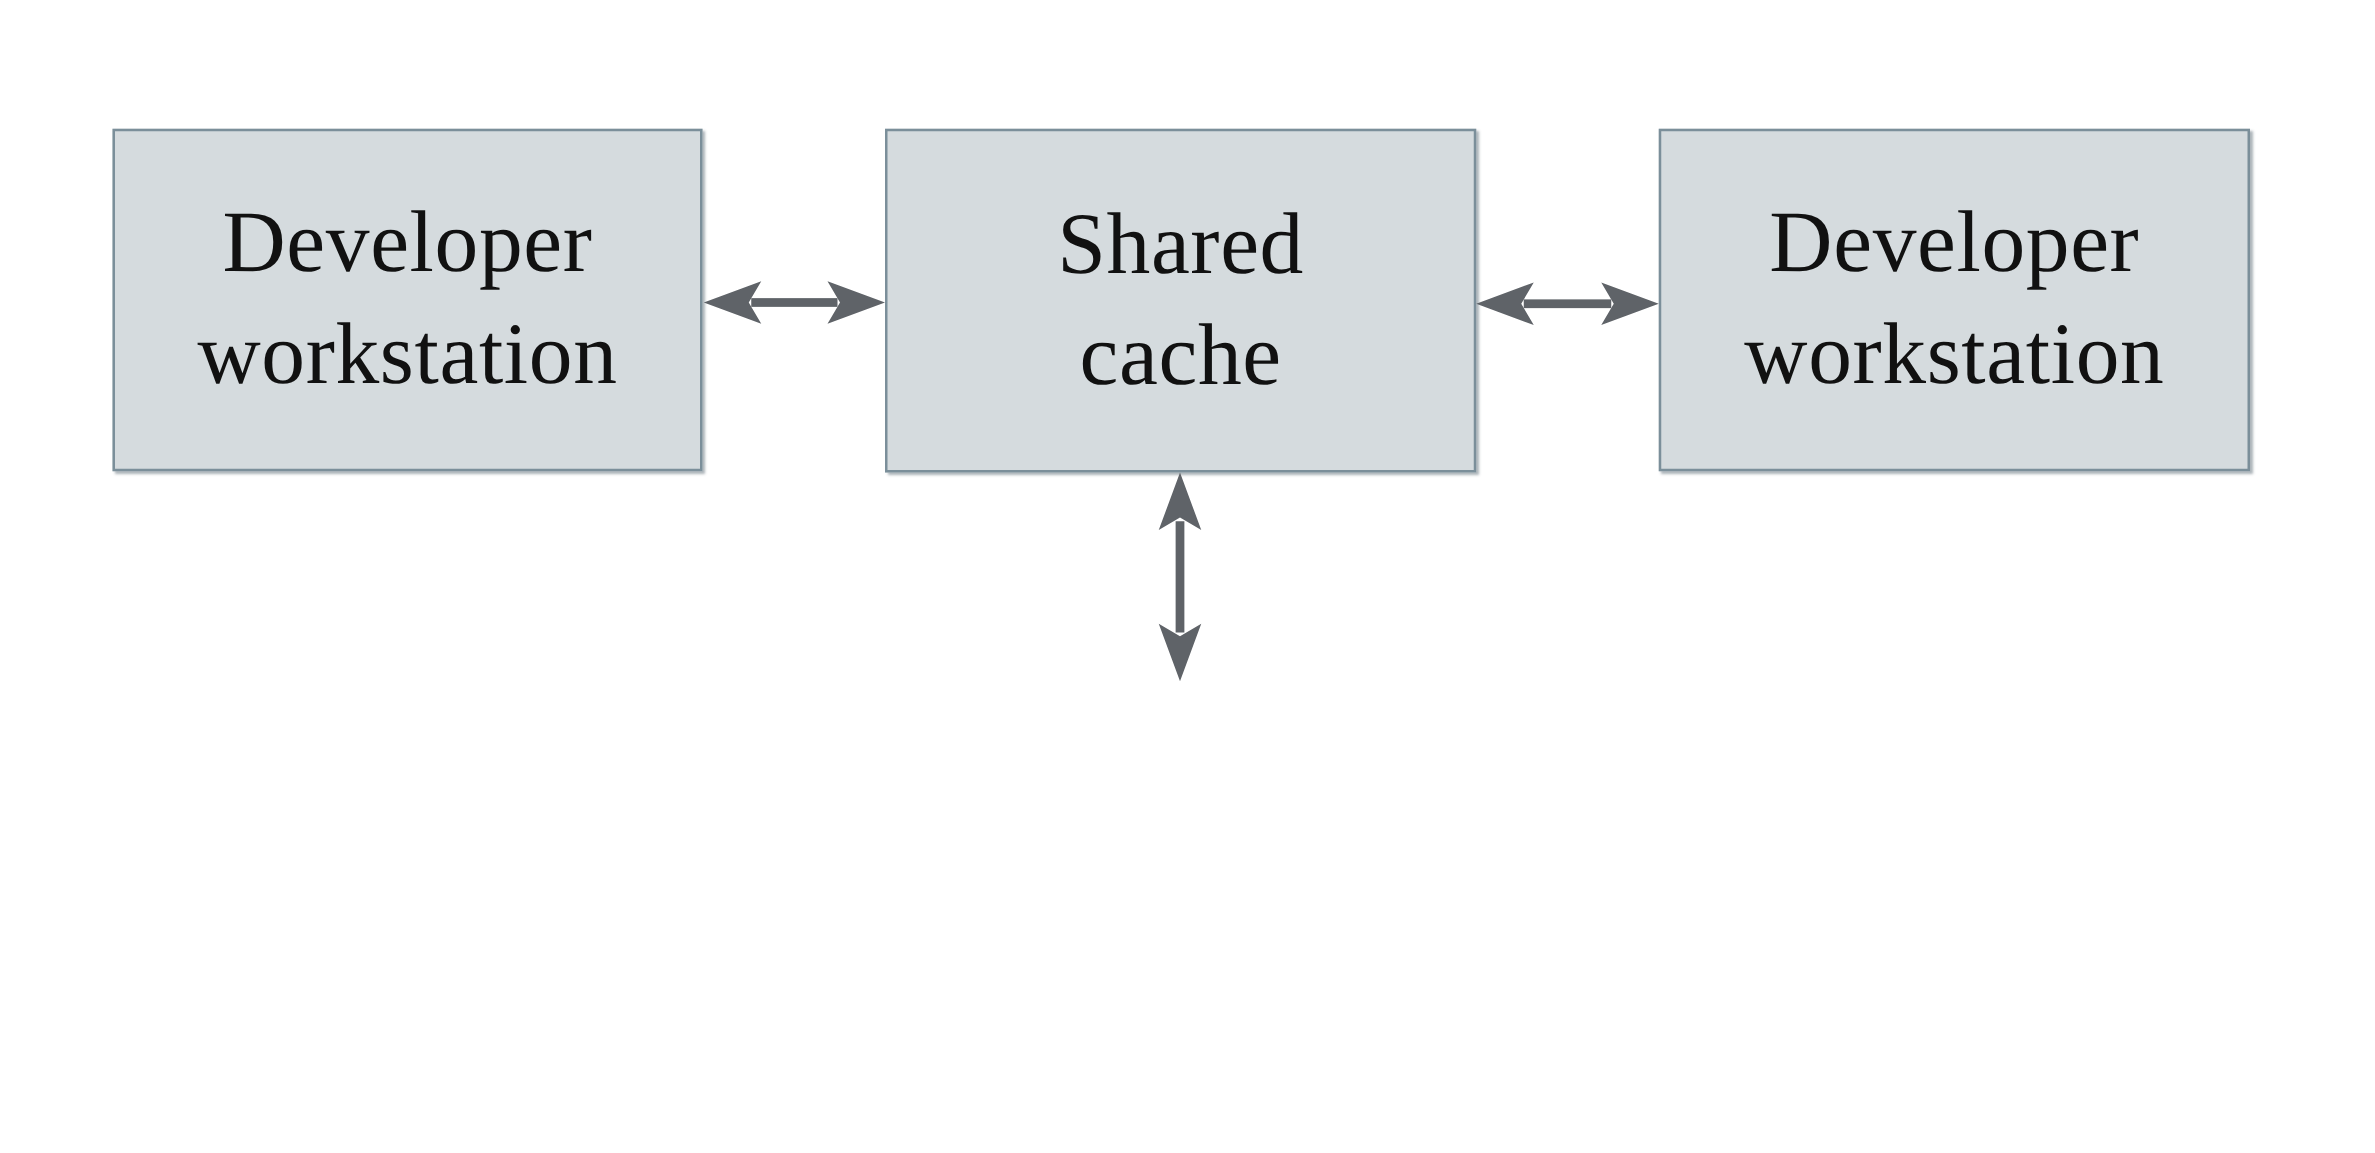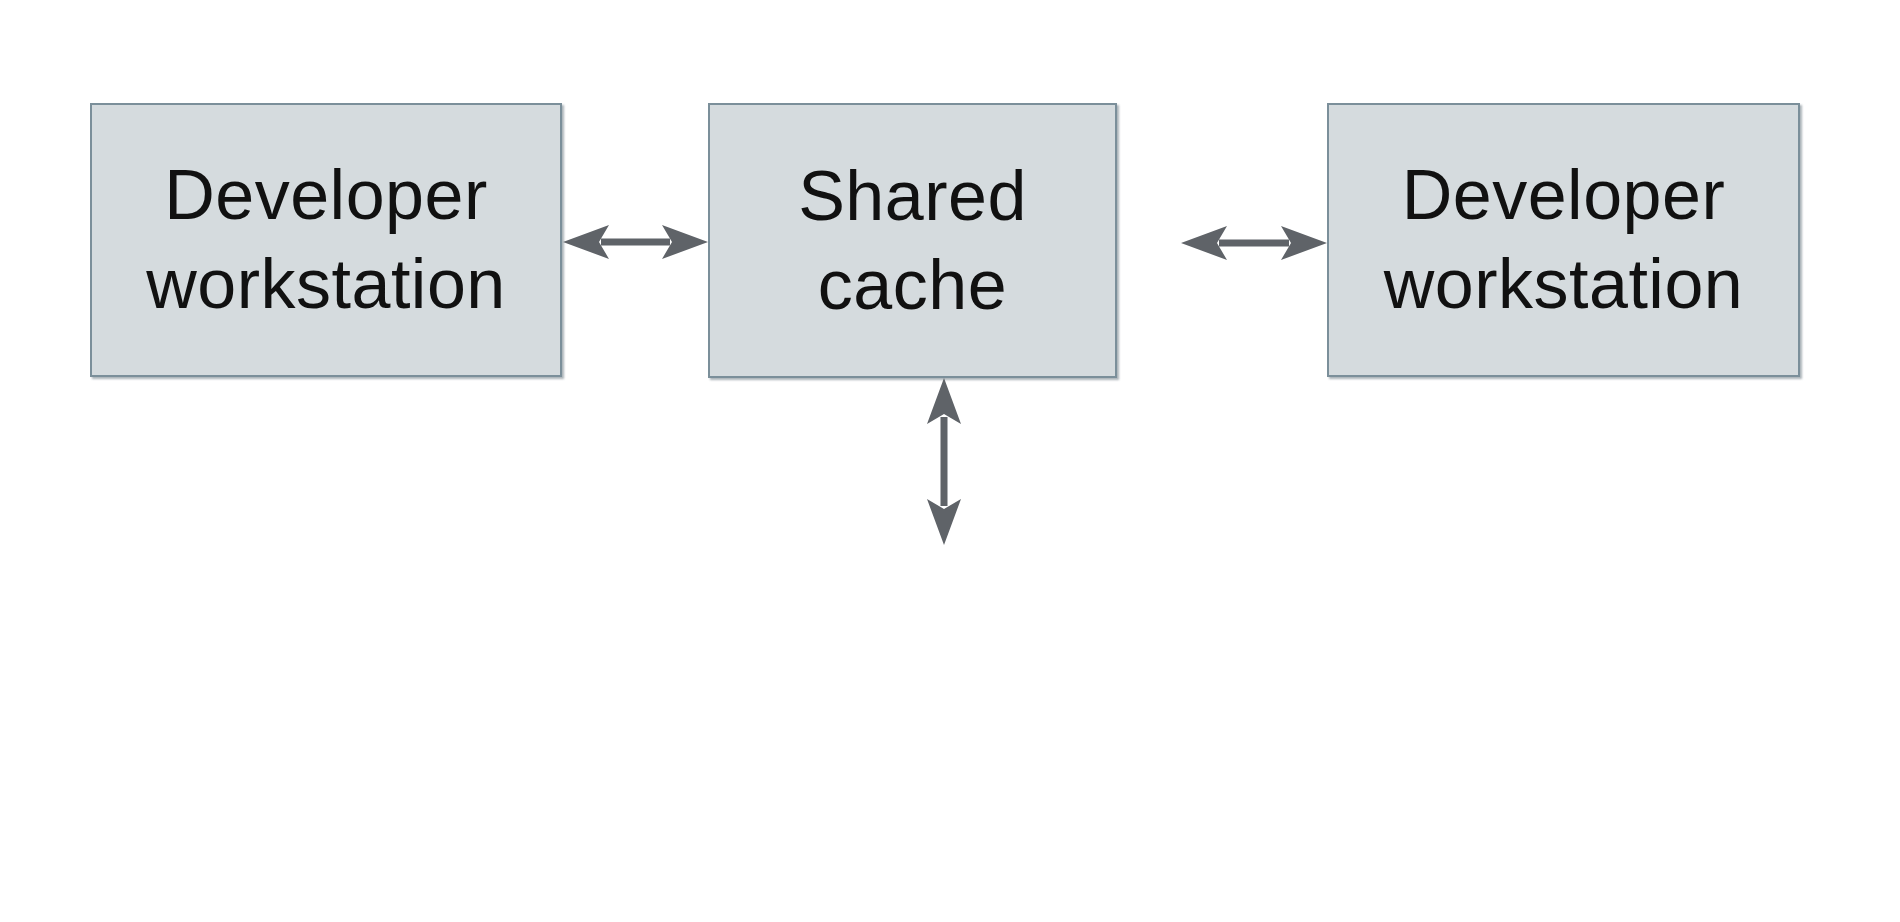--- a/index.html
+++ b/index.html
@@ -29,23 +29,24 @@
     justify-content: center;
     box-sizing: border-box;
   }
   .node-label {
     font-size: 70px;
     line-height: 1.27;
     color: var(--text-color, #111111);
     text-align: center;
     white-space: pre-line;
     letter-spacing: 0.5px;
+    font-family: Liberation Serif, serif;
   }
   #node-dev-left   { left: 90px;   top: 103px; width: 472px; height: 274px; }
-  #node-shared     { left: 708px;  top: 103px; width: 409px; height: 275px; }
+  #node-shared     { left: 708px;  top: 103px; width: 473px; height: 275px; }
   #node-dev-right  { left: 1327px; top: 103px; width: 473px; height: 274px; }
   #node-ci         { left: 708px;  top: 545px; width: 473px; height: 275px; }
 
   .edge {
     position: absolute;
   }
   #edge-left     { left: 555px;  top: 212px; }
   #edge-right    { left: 1173px; top: 213px; }
   #edge-vertical { left: 914px;  top: 372px; }
   .edge svg { display: block; }

